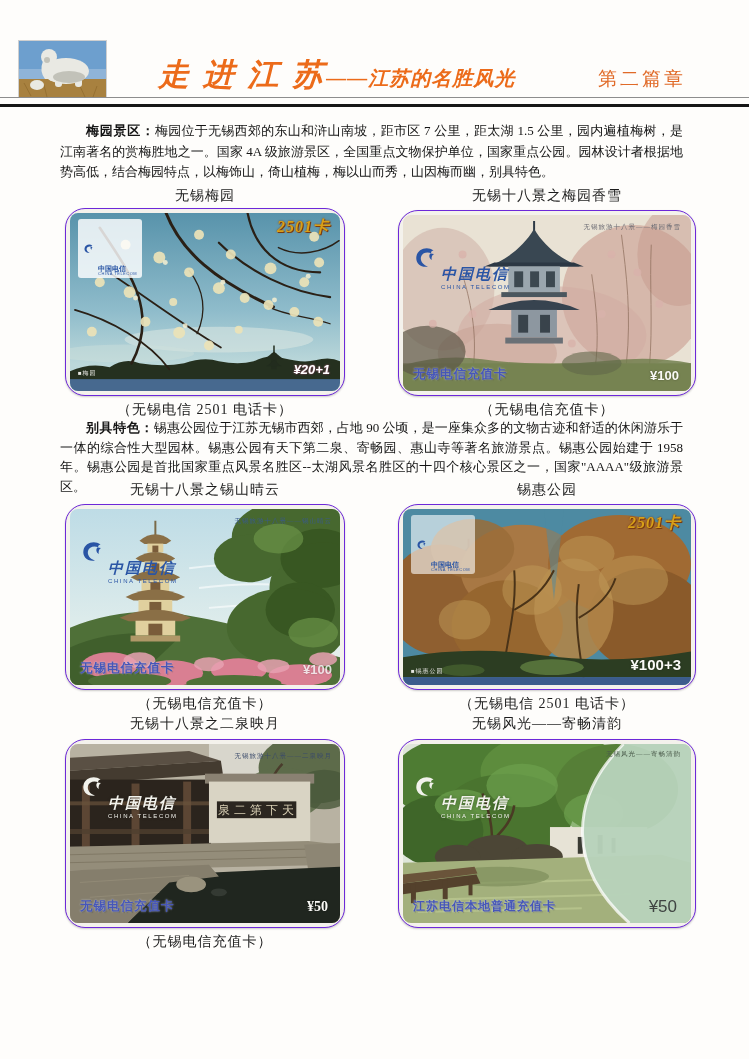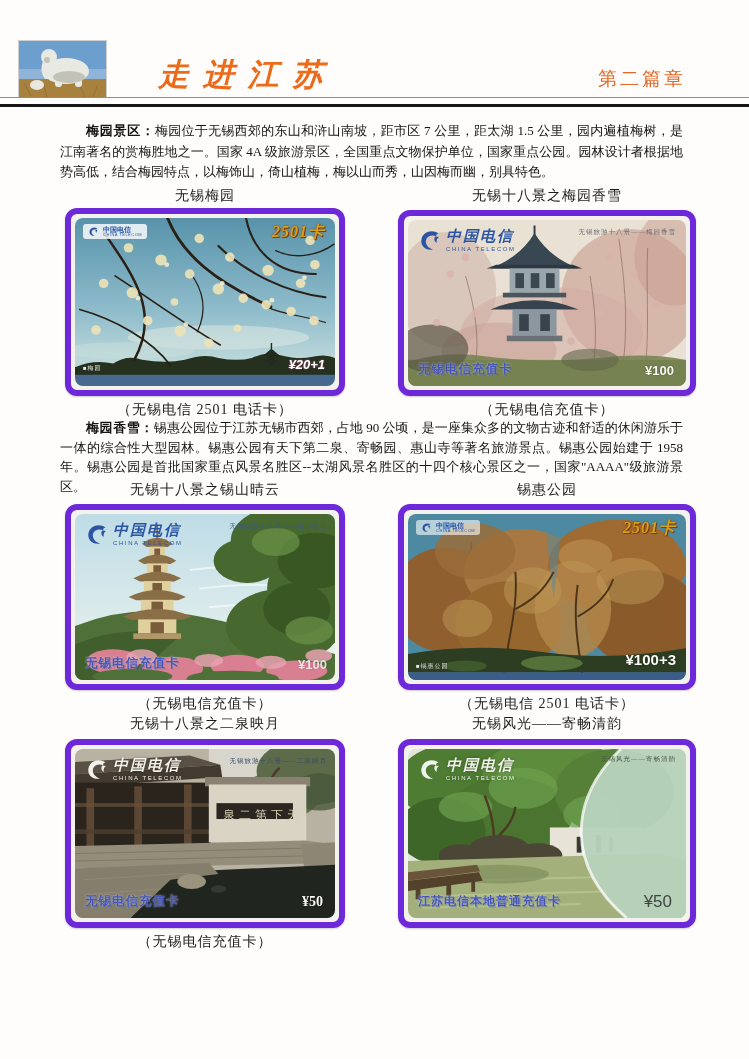--- a/index.html
+++ b/index.html
@@ -22,29 +22,29 @@
   .para b{letter-spacing:.5px;}
   #para1{top:121px;}
   #para2{top:418px;line-height:19.5px;}
 
   
   .cap{position:absolute;font-size:14px;color:#1c1c1c;text-align:center;letter-spacing:1px;}
   .capL{left:65px;width:280px;}
   .capR{left:398px;width:298px;}
 
   
-  .card{position:absolute;box-sizing:border-box;background:#f4f2ec;border:6px solid #6d28d9;
-        border-radius:12px;box-shadow:0 1px 2px rgba(0,0,0,.2);}
+  .card{position:absolute;box-sizing:border-box;background:#f4f2ec;border:1px solid #6d28d9;
+        border-radius:20px;box-shadow:0 1px 2px rgba(0,0,0,.2);}
   .scene{position:absolute;inset:4px;border-radius:8px;overflow:hidden;}
   .scene svg{display:block;width:100%;height:100%;}
   .ovl{position:absolute;white-space:nowrap;}
 
   
   .logo{display:flex;align-items:center;gap:4px;}
-  .logo .col{display:flex;flex-direction:column;line-height:1;}
+  .logo .col{display:flex;flex-direction:column;line-height:1;margin-top:44px;}
   .logo-tiny{background:rgba(255,255,255,.82);border-radius:3px;padding:2px 5px;}
   .logo-tiny .zh{font-size:7px;font-weight:bold;color:#2a55a5;font-family:"Liberation Sans",sans-serif;}
   .logo-tiny .en{font-size:4px;color:#2a55a5;font-family:"Liberation Sans",sans-serif;letter-spacing:.5px;}
   .logo-big .zh{font-size:15px;font-weight:bold;letter-spacing:2px;font-style:italic;}
   .logo-big .en{font-size:6px;letter-spacing:1.6px;font-family:"Liberation Sans",sans-serif;margin-top:2px;}
   .logo-blue{color:#2a55a5;}
   .logo-white{color:#f2f2ec;text-shadow:0 0 3px rgba(0,0,0,.35);}
 
   .series{font-size:6.5px;letter-spacing:1px;color:#46506e;}
   .corner2501{font-size:16px;font-weight:bold;font-style:italic;color:#d8a018;
@@ -88,20 +88,21 @@
       </g>
       <g fill="#b9b9af" opacity=".8">
         <ellipse cx="50" cy="36" rx="16" ry="6"></ellipse>
           <circle cx="28" cy="19" r="3"></circle>
       </g>
     </svg>
   </div>
 
   <div class="title-wrap">
     <span class="title-main">走 进 江 苏</span>
+      <span class="title-sub">——江苏的名胜风光</span>
   </div>
   <div class="chapter">第二篇章</div>
   <div class="rule-thin"></div>
   <div class="rule-thick"></div>
 
   <p class="para" id="para1"><b>梅园景区：</b><span>梅园位于无锡西郊的东山和浒山南坡，距市区 7 公里，距太湖 1.5 公里，园内遍植梅树，是江南著名的赏梅胜地之一。国家 4A 级旅游景区，全国重点文物保护单位，国家重点公园。园林设计者根据地势高低，结合梅园特点，以梅饰山，倚山植梅，梅以山而秀，山因梅而幽，别具特色。</span></p>
 
   <div class="cap capL" style="top:187px">无锡梅园</div>
   <div class="cap capR" style="top:187px">无锡十八景之梅园香雪</div>
 
@@ -248,21 +249,21 @@
         </span>
     </div>
     <div class="ovl series" style="right:14px;top:12px;color:#6a6a72">无锡旅游十八景——梅园香雪</div>
     <div class="ovl cardtype" style="left:14px;bottom:12px">无锡电信充值卡</div>
     <div class="ovl value v-white" style="right:16px;bottom:12px;font-size:13px">¥100</div>
   </div>
 
   <div class="cap capL" style="top:401px">（无锡电信 2501 电话卡）</div>
   <div class="cap capR" style="top:401px">（无锡电信充值卡）</div>
 
-  <p class="para" id="para2"><b>梅园香雪：</b><span>锡惠公园位于江苏无锡市西郊，占地 90 公顷，是一座集众多的文物古迹和舒适的休闲游乐于一体的综合性大型园林。锡惠公园有天下第二泉、寄畅园、惠山寺等著名旅游景点。锡惠公园始建于 1958 年。锡惠公园是首批国家重点风景名胜区--太湖风景名胜区的十四个核心景区之一，国家"AAAA"级旅游景区。</span></p>
+  <p class="para" id="para2"><b>别具特色：</b><span>锡惠公园位于江苏无锡市西郊，占地 90 公顷，是一座集众多的文物古迹和舒适的休闲游乐于一体的综合性大型园林。锡惠公园有天下第二泉、寄畅园、惠山寺等著名旅游景点。锡惠公园始建于 1958 年。锡惠公园是首批国家重点风景名胜区--太湖风景名胜区的十四个核心景区之一，国家"AAAA"级旅游景区。</span></p>
 
   <div class="cap capL" style="top:481px">无锡十八景之锡山晴云</div>
   <div class="cap capR" style="top:481px">锡惠公园</div>
 
   <div class="card" style="left:65px;top:504px;width:280px;height:186px">
     <div class="scene">
       <svg viewBox="0 0 272 178" preserveAspectRatio="none">
         <defs>
           <linearGradient id="c3sky" x1="0" y1="0" x2="0" y2="1">
             <stop offset="0" stop-color="#bedce6"></stop>

